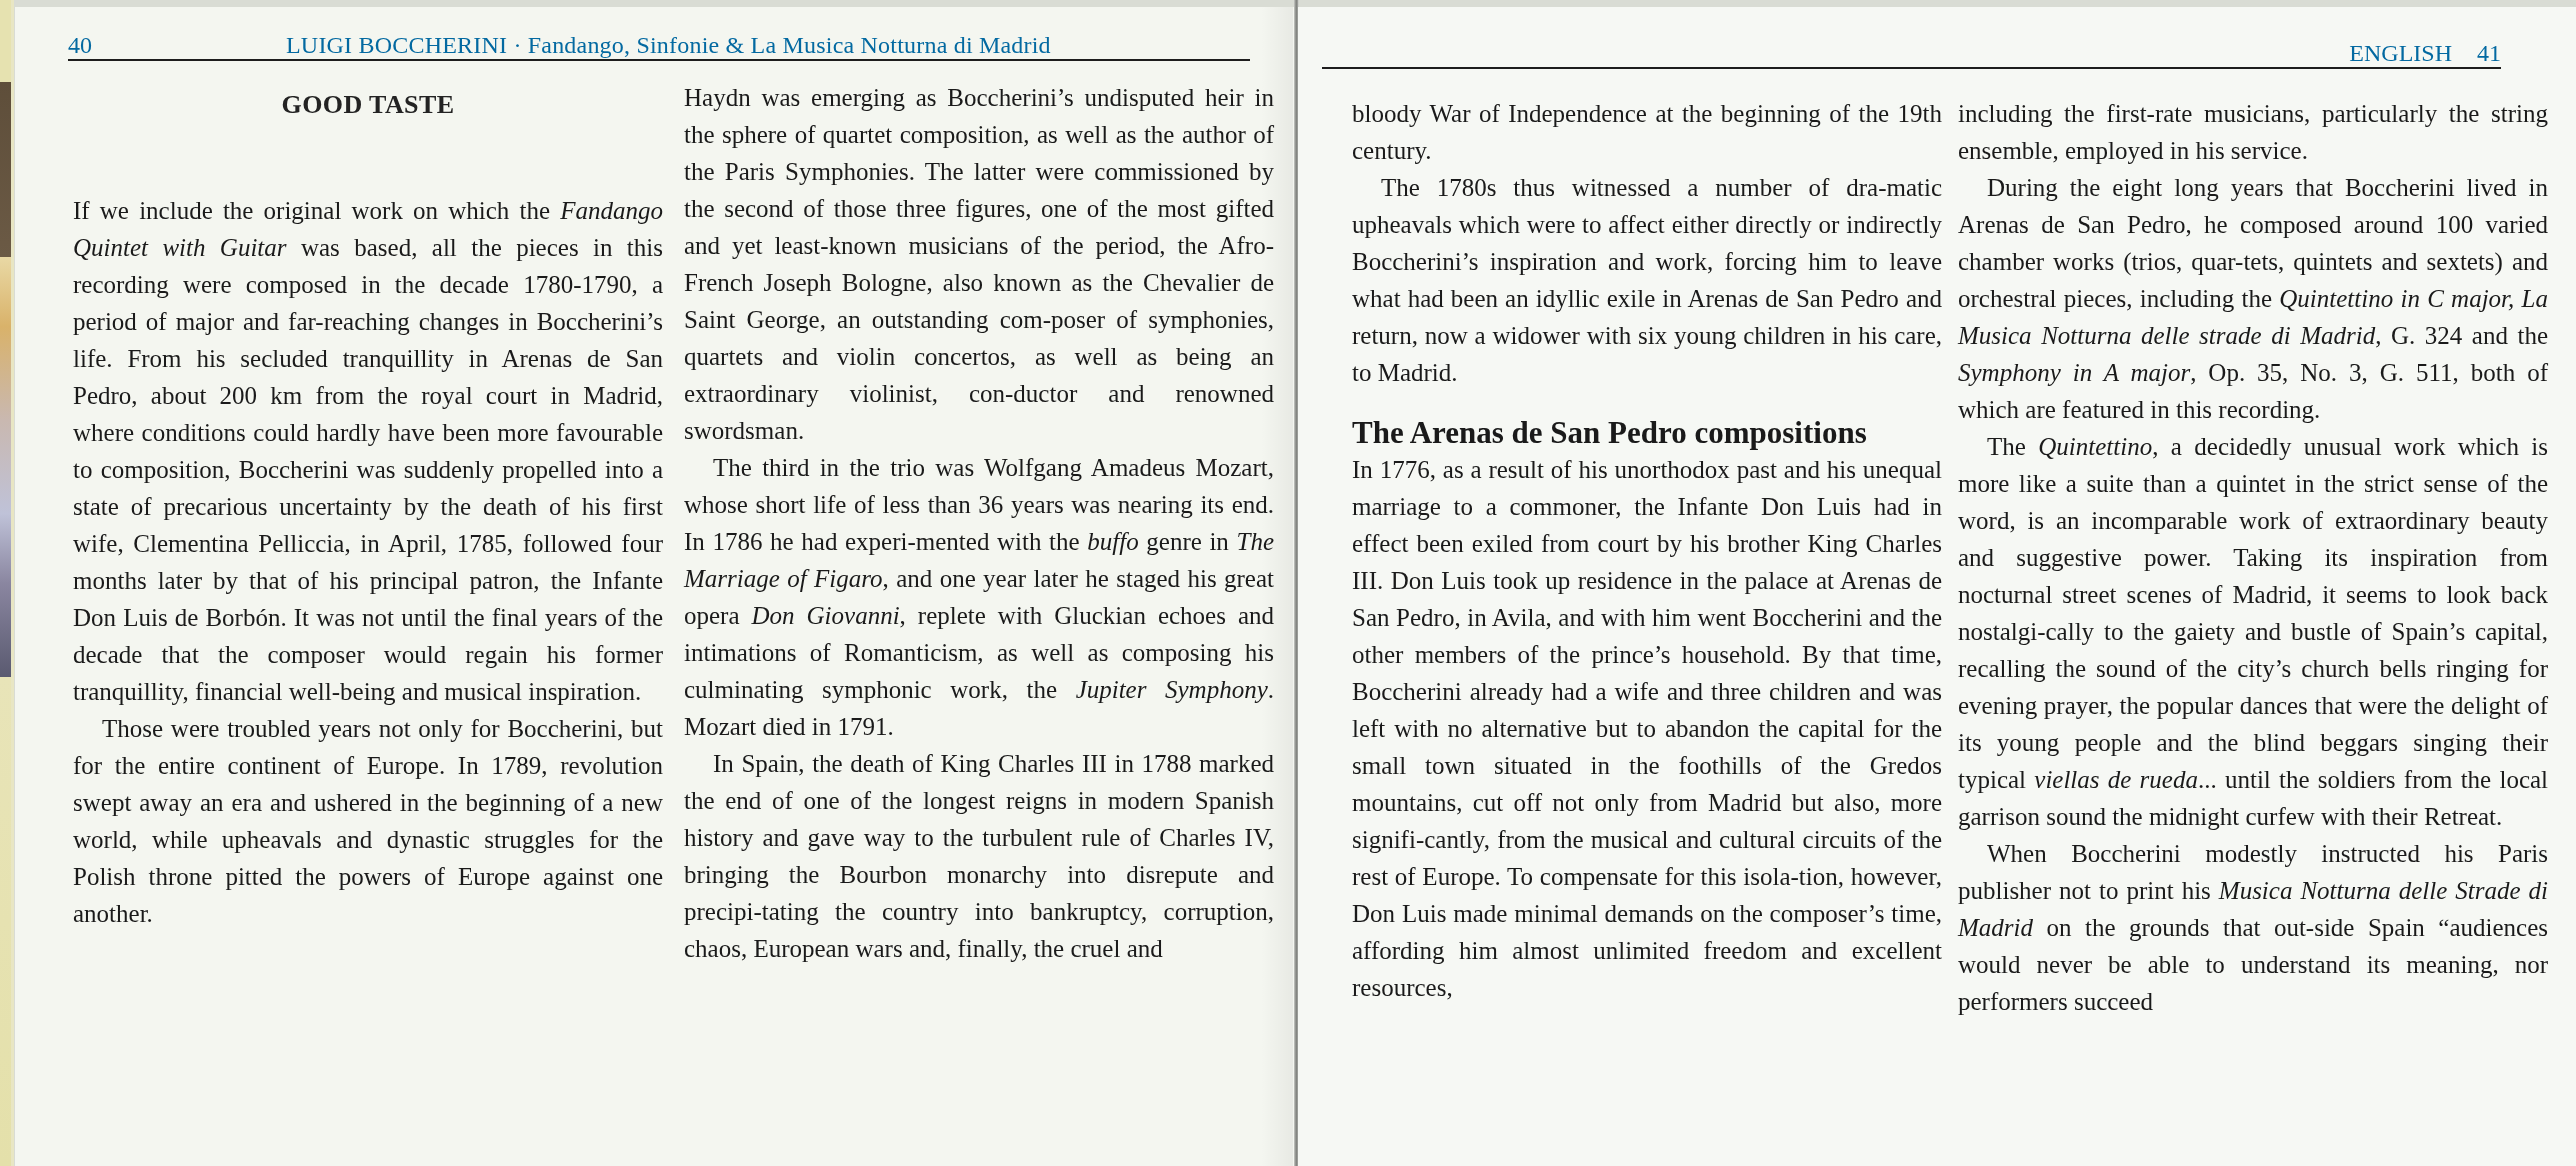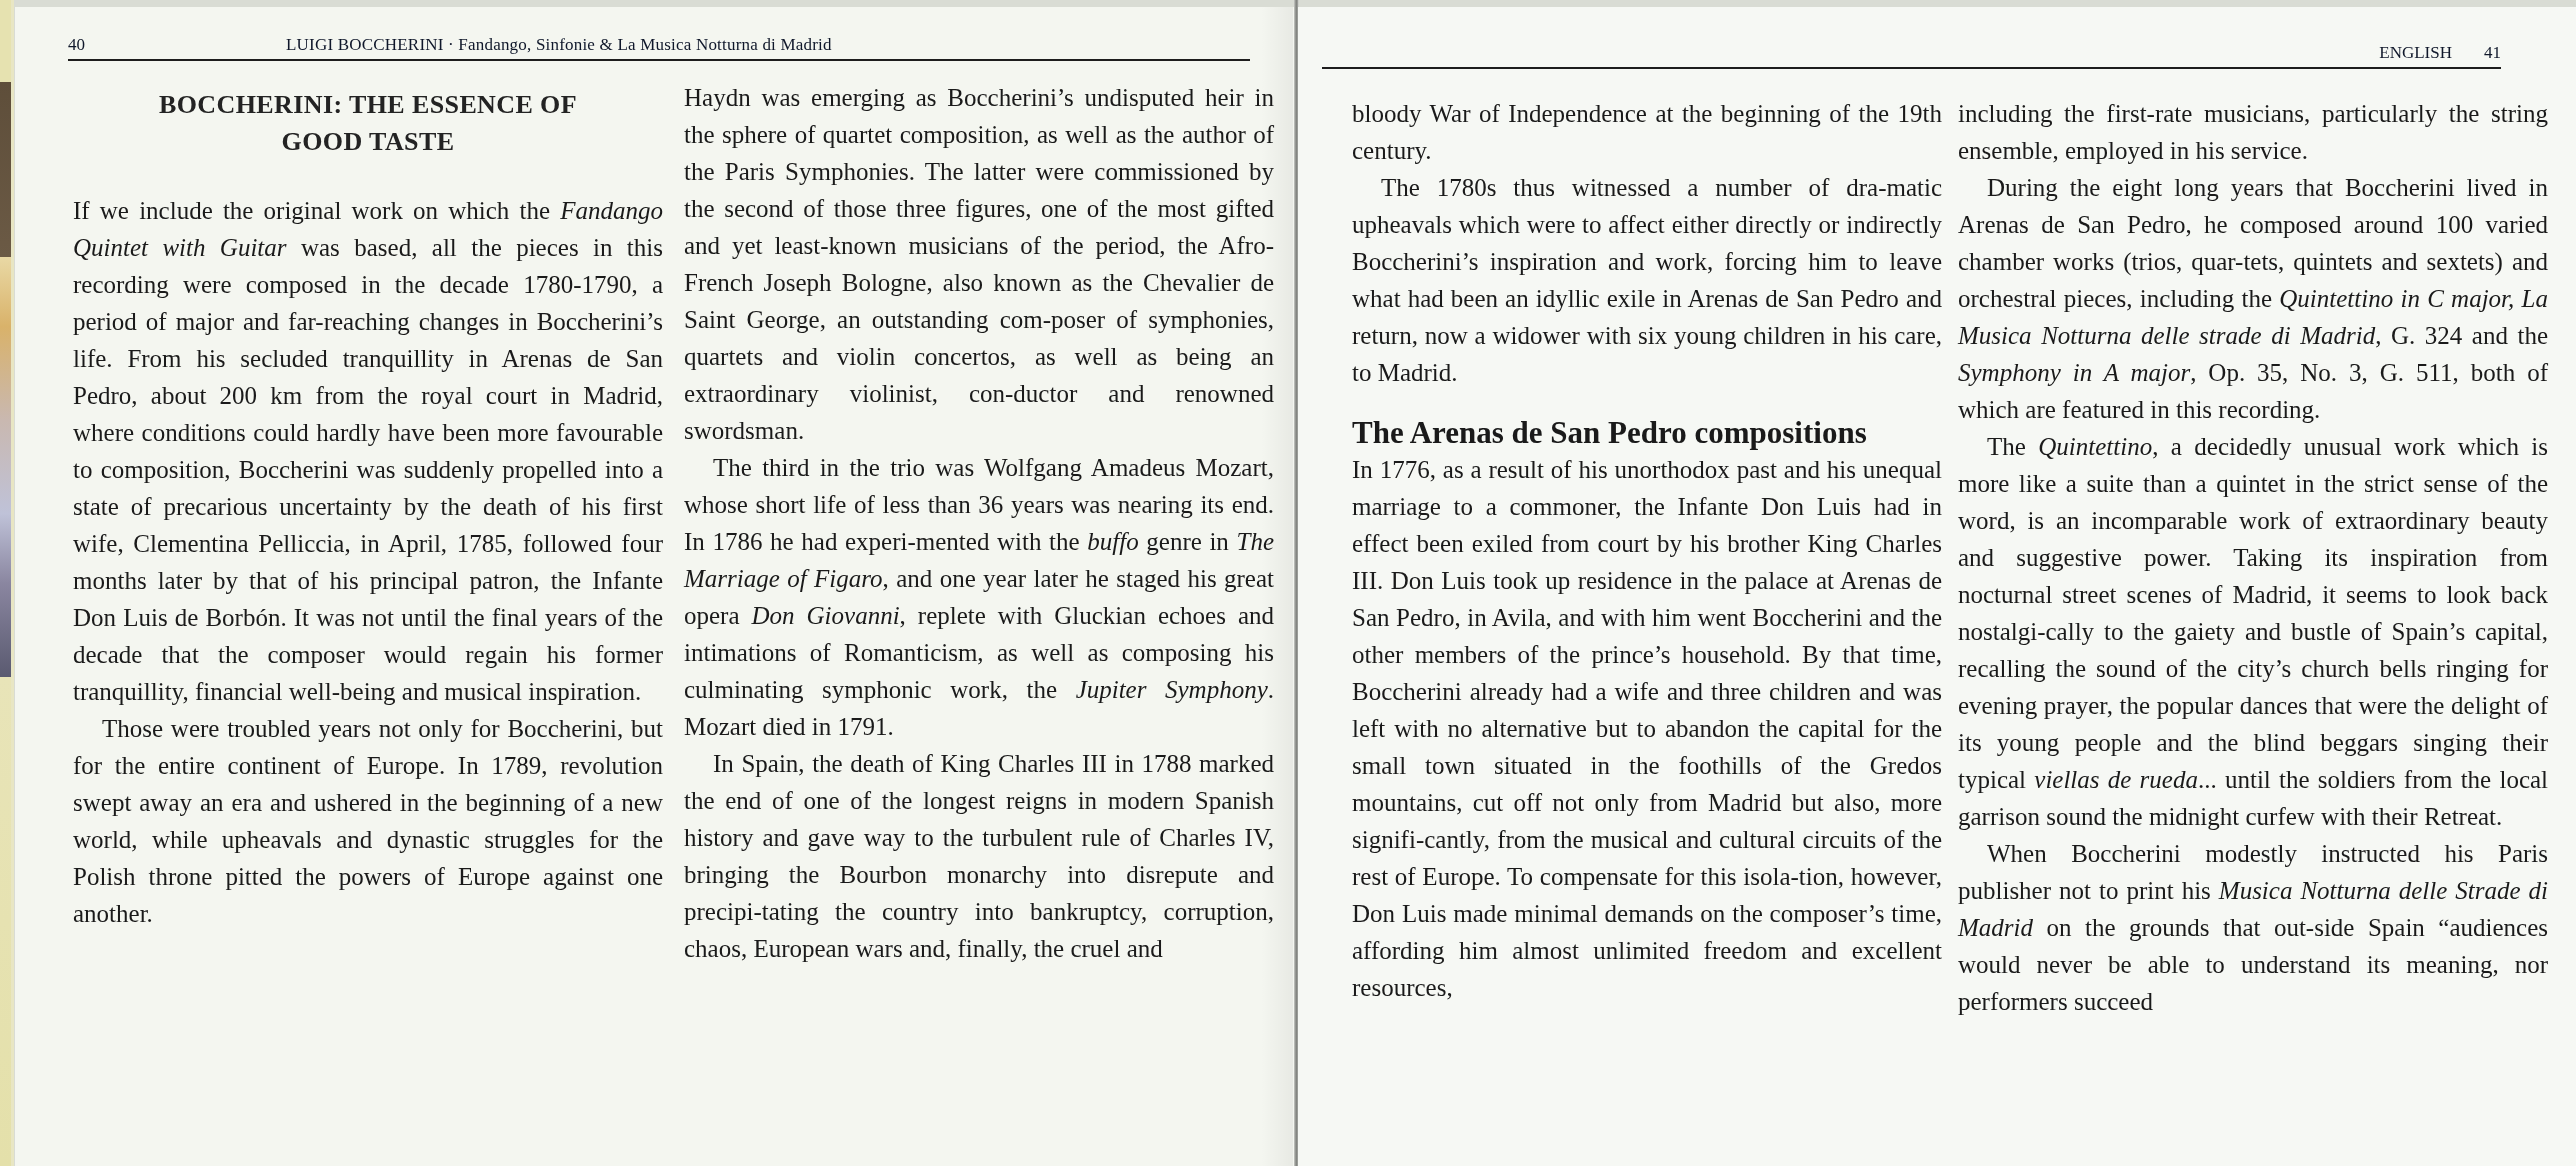--- a/index.html
+++ b/index.html
@@ -32,21 +32,21 @@
       position: absolute; left: 1294px; top: 0; width: 4.9px; height: 1167px;
       background: linear-gradient(to right, #c9cbc6, #7e807c 45%, #9a9c98 70%, #e6e8e3);
     }
     .spine-shadow-l {
       position: absolute; left: 1261px; top: 6.5px; width: 32px; height: 1160px;
       background: linear-gradient(to right, rgba(0,0,0,0), rgba(0,0,0,0.05));
     }
 
     .running-head {
       position: absolute; top: 29px; height: 32px;
-      font-size: 17px; line-height: 32px; color: #0f172a;
+      font-size: 24px; line-height: 32px; color: #0369a1;
       border-bottom: 2.4px solid #1d1d1d;
     }
     .rh-left { left: 68px; width: 1182px; }
     .rh-left .folio { position: absolute; left: 0; top: 0; }
     .rh-left .title { position: absolute; left: 218px; top: 0; white-space: nowrap; letter-spacing: 0.2px; }
     .rh-right { left: 1322px; width: 1179px; top: 37px; }
     .rh-right .lang { position: absolute; right: 49px; top: 0; }
     .rh-right .folio { position: absolute; right: 0; top: 0; }
 
     .column {
@@ -81,21 +81,20 @@
 
 <div class="page page-left"></div>
 <div class="spine-shadow-l"></div>
 
 <div class="running-head rh-left">
   <span class="folio">40</span>
   <span class="title">LUIGI BOCCHERINI · Fandango, Sinfonie &amp; La Musica Notturna di Madrid</span>
 </div>
 
 <div class="chapter-title">
-  <div>BOCCHERINI: THE ESSENCE OF</div>
   <div>GOOD TASTE</div>
 </div>
 
 <div class="column col1">
   <p><span>If we include the original work on which the </span><em>Fandango Quintet with Guitar</em><span> was based, all the pieces in this recording were composed in the decade 1780-1790, a period of major and far-reaching changes in Boccherini’s life. From his secluded tranquillity in Arenas de San Pedro, about 200 km from the royal court in Madrid, where conditions could hardly have been more favourable to composition, Boccherini was suddenly propelled into a state of precarious uncertainty by the death of his first wife, Clementina Pelliccia, in April, 1785, followed four months later by that of his principal patron, the Infante Don Luis de Borbón. It was not until the final years of the decade that the composer would regain his former tranquillity, financial well-being and musical inspiration.</span></p>
   <p class="indent">Those were troubled years not only for Boccherini, but for the entire continent of Europe. In 1789, revolution swept away an era and ushered in the beginning of a new world, while upheavals and dynastic struggles for the Polish throne pitted the powers of Europe against one another.</p>
 </div>
 
 <div class="column col2">
   <p>Haydn was emerging as Boccherini’s undisputed heir in the sphere of quartet composition, as well as the author of the Paris Symphonies. The latter were commissioned by the second of those three figures, one of the most gifted and yet least-known musicians of the period, the Afro-French Joseph Bologne, also known as the Chevalier de Saint George, an outstanding com-poser of symphonies, quartets and violin concertos, as well as being an extraordinary violinist, con-ductor and renowned swordsman.</p>

